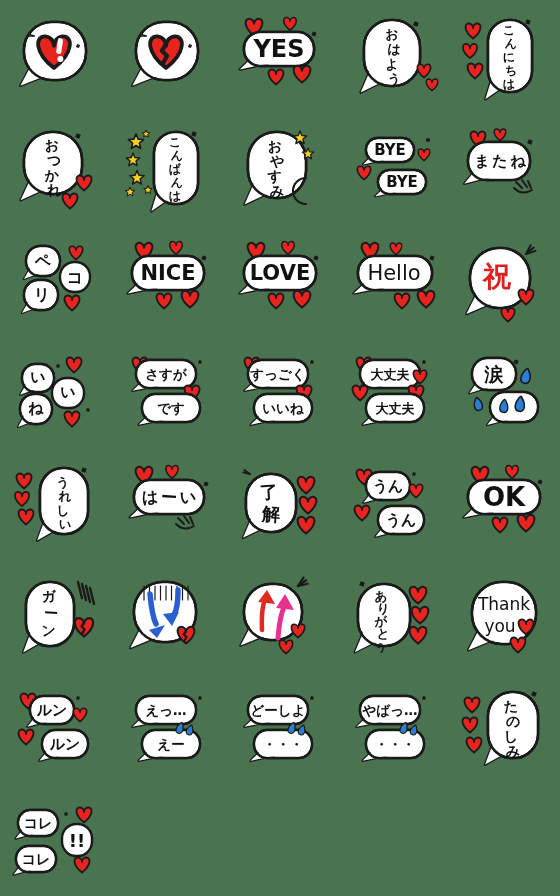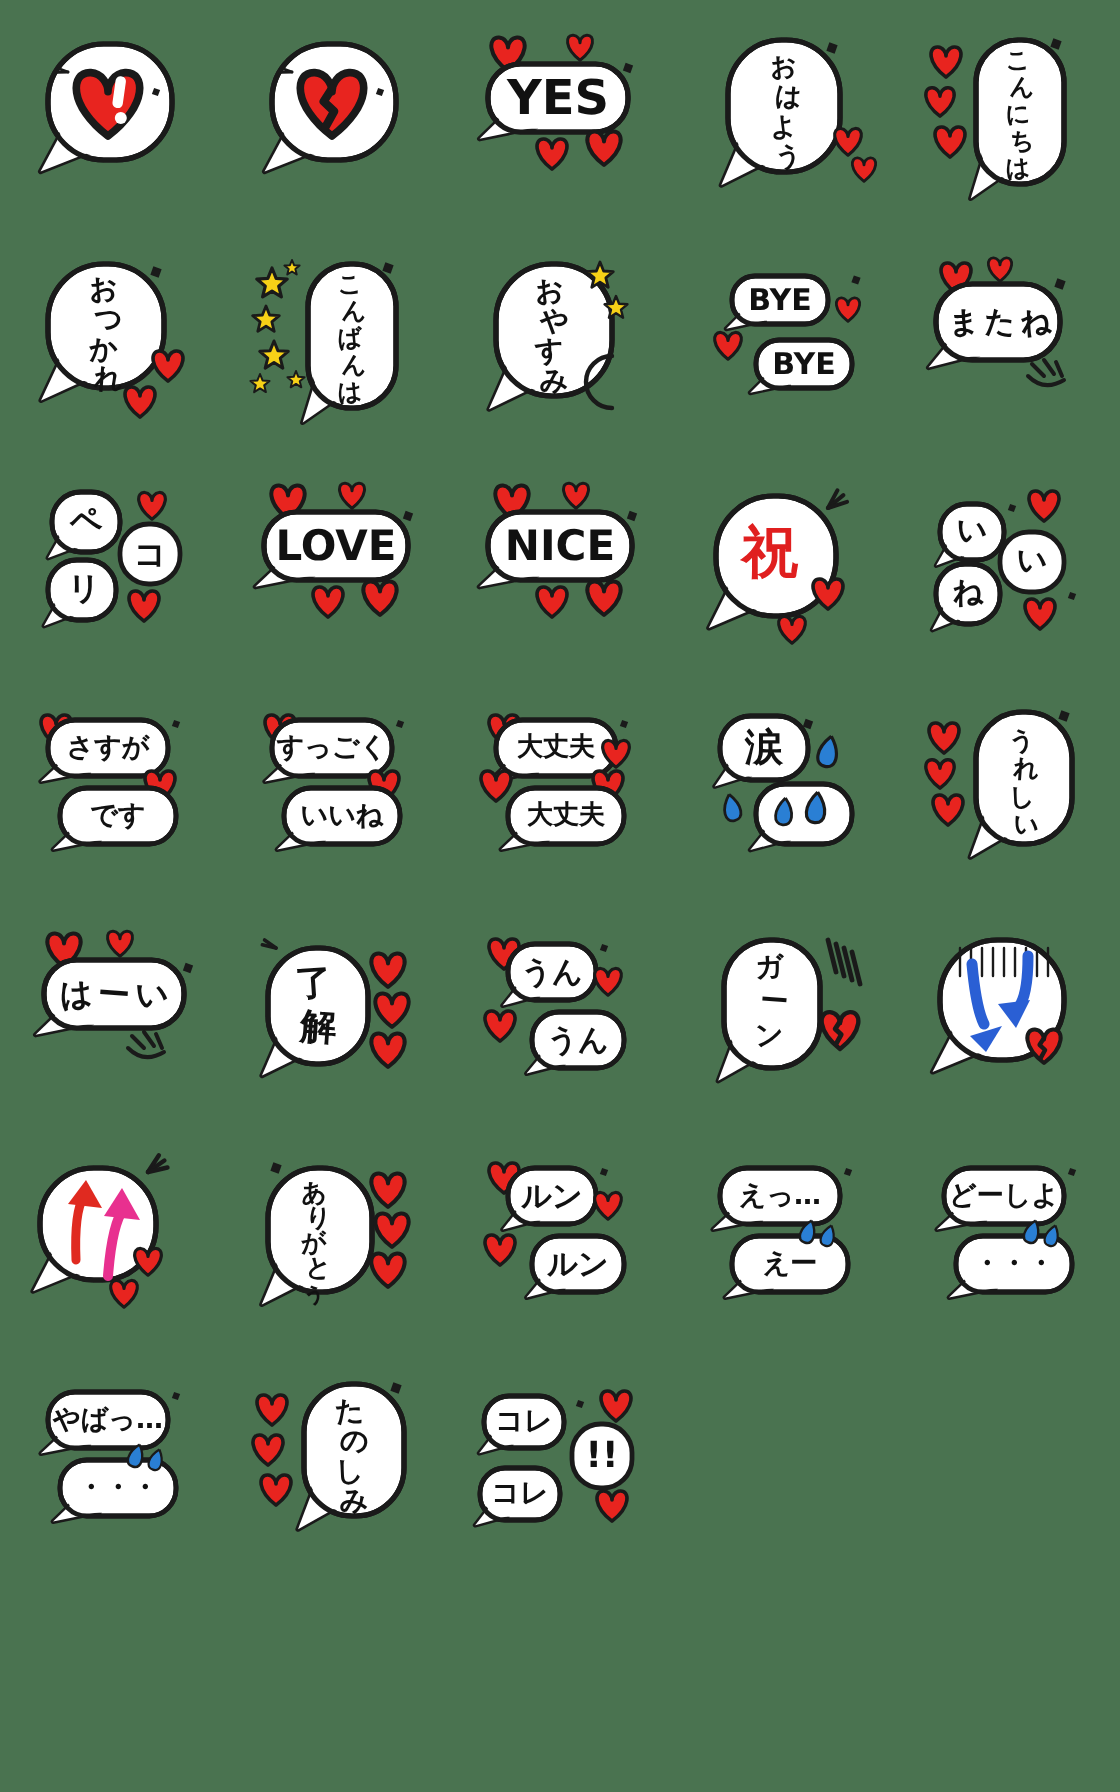--- a/index.html
+++ b/index.html
@@ -294,44 +294,65 @@
             <path d="M 24 27.5 C 13.5 19.5 14 10.5 19.5 10.8 C 22.4 11 24 13.8 24 15.8 C 24 13.8 25.6 11 28.5 10.8 C 34 10.5 34.5 19.5 24 27.5 Z" fill="#e8241f" stroke="#1a1a1a" stroke-width="2" stroke-linejoin="round"></path>
             <path d="M 56 22.125 C 48.125 16.125 48.5 9.375 52.625 9.600000000000001 C 54.8 9.75 56 11.85 56 13.35 C 56 11.85 57.2 9.75 59.375 9.600000000000001 C 63.5 9.375 63.875 16.125 56 22.125 Z" fill="#e8241f" stroke="#1a1a1a" stroke-width="1.5" stroke-linejoin="round"></path>
             <g>
               <rect x="12" y="24" width="72" height="34" rx="16.32" ry="16.32" fill="#ffffff" stroke="#1a1a1a" stroke-width="2.6" stroke-linejoin="round"></rect>
               <path d="M 22.080000000000002 47.8 L 7.68 61.400000000000006 L 36.480000000000004 55.620000000000005 Z" fill="#ffffff" stroke="#1a1a1a" stroke-width="2.6" stroke-linejoin="round"></path>
               <path d="M 22.080000000000002 47.8 L 7.68 61.400000000000006 L 36.480000000000004 55.620000000000005 Z" fill="#ffffff" stroke="none"></path>
               <rect x="12" y="24" width="72" height="34" rx="16.32" ry="16.32" fill="none" stroke="#1a1a1a" stroke-width="2.6"></rect>
               <rect x="13.6" y="25.6" width="68.8" height="30.8" rx="14.72" ry="14.72" fill="#ffffff" stroke="none"></rect>
             </g>
             <rect x="82" y="24" width="4" height="4" fill="#1a1a1a" transform="rotate(20 84 26)"></rect>
-            <text x="48" y="41" text-anchor="middle" dominant-baseline="central" font-family="&quot;DejaVu Sans&quot;, sans-serif" font-size="21" font-weight="bold" fill="#111111">LOVE</text>
+            <text x="48" y="41" text-anchor="middle" dominant-baseline="central" font-family="&quot;DejaVu Sans&quot;, sans-serif" font-size="21" font-weight="bold" fill="#111111">NICE</text>
             <path d="M 44 76.55 C 34.55 69.35 35 61.25 39.95 61.52 C 42.56 61.7 44 64.22 44 66.02 C 44 64.22 45.44 61.7 48.05 61.52 C 53 61.25 53.45 69.35 44 76.55 Z" fill="#e8241f" stroke="#1a1a1a" stroke-width="1.8" stroke-linejoin="round"></path>
             <path d="M 70 75.5 C 59.5 67.5 60 58.5 65.5 58.8 C 68.4 59 70 61.8 70 63.8 C 70 61.8 71.6 59 74.5 58.8 C 80 58.5 80.5 67.5 70 75.5 Z" fill="#e8241f" stroke="#1a1a1a" stroke-width="2" stroke-linejoin="round"></path>
           </g>
         </svg>
       </div>
     </div>
     <div class="cell">
       <div class="art">
         <svg viewBox="0 0 96 96">
           <g>
             <path d="M 24 27.5 C 13.5 19.5 14 10.5 19.5 10.8 C 22.4 11 24 13.8 24 15.8 C 24 13.8 25.6 11 28.5 10.8 C 34 10.5 34.5 19.5 24 27.5 Z" fill="#e8241f" stroke="#1a1a1a" stroke-width="2" stroke-linejoin="round"></path>
             <path d="M 56 22.125 C 48.125 16.125 48.5 9.375 52.625 9.600000000000001 C 54.8 9.75 56 11.85 56 13.35 C 56 11.85 57.2 9.75 59.375 9.600000000000001 C 63.5 9.375 63.875 16.125 56 22.125 Z" fill="#e8241f" stroke="#1a1a1a" stroke-width="1.5" stroke-linejoin="round"></path>
             <g>
               <rect x="12" y="24" width="72" height="34" rx="16.32" ry="16.32" fill="#ffffff" stroke="#1a1a1a" stroke-width="2.6" stroke-linejoin="round"></rect>
               <path d="M 22.080000000000002 47.8 L 7.68 61.400000000000006 L 36.480000000000004 55.620000000000005 Z" fill="#ffffff" stroke="#1a1a1a" stroke-width="2.6" stroke-linejoin="round"></path>
               <path d="M 22.080000000000002 47.8 L 7.68 61.400000000000006 L 36.480000000000004 55.620000000000005 Z" fill="#ffffff" stroke="none"></path>
               <rect x="12" y="24" width="72" height="34" rx="16.32" ry="16.32" fill="none" stroke="#1a1a1a" stroke-width="2.6"></rect>
               <rect x="13.6" y="25.6" width="68.8" height="30.8" rx="14.72" ry="14.72" fill="#ffffff" stroke="none"></rect>
             </g>
             <rect x="82" y="24" width="4" height="4" fill="#1a1a1a" transform="rotate(20 84 26)"></rect>
-            <text x="48" y="41" text-anchor="middle" dominant-baseline="central" font-family="&quot;DejaVu Sans&quot;, sans-serif" font-size="21" font-weight="bold" fill="#111111">NICE</text>
+            <text x="48" y="41" text-anchor="middle" dominant-baseline="central" font-family="&quot;DejaVu Sans&quot;, sans-serif" font-size="21" font-weight="bold" fill="#111111">LOVE</text>
             <path d="M 44 76.55 C 34.55 69.35 35 61.25 39.95 61.52 C 42.56 61.7 44 64.22 44 66.02 C 44 64.22 45.44 61.7 48.05 61.52 C 53 61.25 53.45 69.35 44 76.55 Z" fill="#e8241f" stroke="#1a1a1a" stroke-width="1.8" stroke-linejoin="round"></path>
             <path d="M 70 75.5 C 59.5 67.5 60 58.5 65.5 58.8 C 68.4 59 70 61.8 70 63.8 C 70 61.8 71.6 59 74.5 58.8 C 80 58.5 80.5 67.5 70 75.5 Z" fill="#e8241f" stroke="#1a1a1a" stroke-width="2" stroke-linejoin="round"></path>
+          </g>
+        </svg>
+      </div>
+    </div>
+    <div class="cell">
+      <div class="art">
+        <svg viewBox="0 0 96 96">
+          <g>
+            <path d="M 26 27.5 C 15.5 19.5 16 10.5 21.5 10.8 C 24.4 11 26 13.8 26 15.8 C 26 13.8 27.6 11 30.5 10.8 C 36 10.5 36.5 19.5 26 27.5 Z" fill="#e8241f" stroke="#1a1a1a" stroke-width="2" stroke-linejoin="round"></path>
+            <path d="M 52 22.65 C 44.65 17.05 45 10.75 48.85 10.96 C 50.88 11.100000000000001 52 13.06 52 14.46 C 52 13.06 53.12 11.100000000000001 55.15 10.96 C 59 10.75 59.35 17.05 52 22.65 Z" fill="#e8241f" stroke="#1a1a1a" stroke-width="1.4000000000000001" stroke-linejoin="round"></path>
+            <g>
+              <rect x="14" y="24" width="74" height="34" rx="16.32" ry="16.32" fill="#ffffff" stroke="#1a1a1a" stroke-width="2.6" stroke-linejoin="round"></rect>
+              <path d="M 24.36 47.8 L 9.56 61.400000000000006 L 39.16 55.620000000000005 Z" fill="#ffffff" stroke="#1a1a1a" stroke-width="2.6" stroke-linejoin="round"></path>
+              <path d="M 24.36 47.8 L 9.56 61.400000000000006 L 39.16 55.620000000000005 Z" fill="#ffffff" stroke="none"></path>
+              <rect x="14" y="24" width="74" height="34" rx="16.32" ry="16.32" fill="none" stroke="#1a1a1a" stroke-width="2.6"></rect>
+              <rect x="15.6" y="25.6" width="70.8" height="30.8" rx="14.72" ry="14.72" fill="#ffffff" stroke="none"></rect>
+            </g>
+            <rect x="86" y="24" width="4" height="4" fill="#1a1a1a" transform="rotate(20 88 26)"></rect>
+            <text x="50" y="41" text-anchor="middle" dominant-baseline="central" font-family="&quot;DejaVu Sans&quot;, sans-serif" font-size="21" font-weight="normal" fill="#111111">Hello</text>
+            <path d="M 58 76.55 C 48.55 69.35 49 61.25 53.95 61.52 C 56.56 61.7 58 64.22 58 66.02 C 58 64.22 59.44 61.7 62.05 61.52 C 67 61.25 67.45 69.35 58 76.55 Z" fill="#e8241f" stroke="#1a1a1a" stroke-width="1.8" stroke-linejoin="round"></path>
+            <path d="M 82 75.5 C 71.5 67.5 72 58.5 77.5 58.8 C 80.4 59 82 61.8 82 63.8 C 82 61.8 83.6 59 86.5 58.8 C 92 58.5 92.5 67.5 82 75.5 Z" fill="#e8241f" stroke="#1a1a1a" stroke-width="2" stroke-linejoin="round"></path>
           </g>
         </svg>
       </div>
     </div>
     <div class="cell">
       <div class="art">
         <svg viewBox="0 0 96 96">
           <g>
             <g>
               <rect x="14" y="16" width="60" height="60" rx="28.799999999999997" ry="28.799999999999997" fill="#ffffff" stroke="#1a1a1a" stroke-width="2.6" stroke-linejoin="round"></rect>
@@ -585,20 +606,41 @@
             <g>
               <rect x="34" y="50" width="46" height="28" rx="13.44" ry="13.44" fill="#ffffff" stroke="#1a1a1a" stroke-width="2.4" stroke-linejoin="round"></rect>
               <path d="M 40.44 69.6 L 31.240000000000002 80.80000000000001 L 49.64 76.04 Z" fill="#ffffff" stroke="#1a1a1a" stroke-width="2.4" stroke-linejoin="round"></path>
               <path d="M 40.44 69.6 L 31.240000000000002 80.80000000000001 L 49.64 76.04 Z" fill="#ffffff" stroke="none"></path>
               <rect x="34" y="50" width="46" height="28" rx="13.44" ry="13.44" fill="none" stroke="#1a1a1a" stroke-width="2.4"></rect>
               <rect x="35.6" y="51.6" width="42.8" height="24.8" rx="11.84" ry="11.84" fill="#ffffff" stroke="none"></rect>
             </g>
             <text x="57" y="64" text-anchor="middle" dominant-baseline="central" font-family="&quot;DejaVu Sans&quot;, sans-serif" font-size="15" font-weight="bold" fill="#111111">うん</text>
             <path d="M 18 64.55 C 8.549999999999999 57.35 9 49.25 13.95 49.52 C 16.56 49.7 18 52.22 18 54.02 C 18 52.22 19.44 49.7 22.05 49.52 C 27 49.25 27.450000000000003 57.35 18 64.55 Z" fill="#e8241f" stroke="#1a1a1a" stroke-width="1.8" stroke-linejoin="round"></path>
             <rect x="68.4" y="16.4" width="3.2" height="3.2" fill="#1a1a1a" transform="rotate(20 70 18)"></rect>
+          </g>
+        </svg>
+      </div>
+    </div>
+    <div class="cell">
+      <div class="art">
+        <svg viewBox="0 0 96 96">
+          <g>
+            <path d="M 24 27.5 C 13.5 19.5 14 10.5 19.5 10.8 C 22.4 11 24 13.8 24 15.8 C 24 13.8 25.6 11 28.5 10.8 C 34 10.5 34.5 19.5 24 27.5 Z" fill="#e8241f" stroke="#1a1a1a" stroke-width="2" stroke-linejoin="round"></path>
+            <path d="M 56 22.125 C 48.125 16.125 48.5 9.375 52.625 9.600000000000001 C 54.8 9.75 56 11.85 56 13.35 C 56 11.85 57.2 9.75 59.375 9.600000000000001 C 63.5 9.375 63.875 16.125 56 22.125 Z" fill="#e8241f" stroke="#1a1a1a" stroke-width="1.5" stroke-linejoin="round"></path>
+            <g>
+              <rect x="12" y="24" width="72" height="34" rx="16.32" ry="16.32" fill="#ffffff" stroke="#1a1a1a" stroke-width="2.6" stroke-linejoin="round"></rect>
+              <path d="M 22.080000000000002 47.8 L 7.68 61.400000000000006 L 36.480000000000004 55.620000000000005 Z" fill="#ffffff" stroke="#1a1a1a" stroke-width="2.6" stroke-linejoin="round"></path>
+              <path d="M 22.080000000000002 47.8 L 7.68 61.400000000000006 L 36.480000000000004 55.620000000000005 Z" fill="#ffffff" stroke="none"></path>
+              <rect x="12" y="24" width="72" height="34" rx="16.32" ry="16.32" fill="none" stroke="#1a1a1a" stroke-width="2.6"></rect>
+              <rect x="13.6" y="25.6" width="68.8" height="30.8" rx="14.72" ry="14.72" fill="#ffffff" stroke="none"></rect>
+            </g>
+            <rect x="82" y="24" width="4" height="4" fill="#1a1a1a" transform="rotate(20 84 26)"></rect>
+            <text x="48" y="41" text-anchor="middle" dominant-baseline="central" font-family="&quot;DejaVu Sans&quot;, sans-serif" font-size="26" font-weight="bold" fill="#111111">OK</text>
+            <path d="M 44 76.55 C 34.55 69.35 35 61.25 39.95 61.52 C 42.56 61.7 44 64.22 44 66.02 C 44 64.22 45.44 61.7 48.05 61.52 C 53 61.25 53.45 69.35 44 76.55 Z" fill="#e8241f" stroke="#1a1a1a" stroke-width="1.8" stroke-linejoin="round"></path>
+            <path d="M 70 75.5 C 59.5 67.5 60 58.5 65.5 58.8 C 68.4 59 70 61.8 70 63.8 C 70 61.8 71.6 59 74.5 58.8 C 80 58.5 80.5 67.5 70 75.5 Z" fill="#e8241f" stroke="#1a1a1a" stroke-width="2" stroke-linejoin="round"></path>
           </g>
         </svg>
       </div>
     </div>
     <div class="cell">
       <div class="art">
         <svg viewBox="0 0 96 96">
           <g>
             <g>
               <rect x="18" y="14" width="48" height="64" rx="23.04" ry="23.04" fill="#ffffff" stroke="#1a1a1a" stroke-width="2.6" stroke-linejoin="round"></rect>
@@ -695,20 +737,39 @@
             <path d="M 76 55.5 C 65.5 47.5 66 38.5 71.5 38.8 C 74.4 39 76 41.8 76 43.8 C 76 41.8 77.6 39 80.5 38.8 C 86 38.5 86.5 47.5 76 55.5 Z" fill="#e8241f" stroke="#1a1a1a" stroke-width="2" stroke-linejoin="round"></path>
             <path d="M 74 75.5 C 63.5 67.5 64 58.5 69.5 58.8 C 72.4 59 74 61.8 74 63.8 C 74 61.8 75.6 59 78.5 58.8 C 84 58.5 84.5 67.5 74 75.5 Z" fill="#e8241f" stroke="#1a1a1a" stroke-width="2" stroke-linejoin="round"></path>
           </g>
         </svg>
       </div>
     </div>
     <div class="cell">
       <div class="art">
         <svg viewBox="0 0 96 96">
           <g>
+            <g>
+              <rect x="16" y="14" width="64" height="62" rx="29.759999999999998" ry="29.759999999999998" fill="#ffffff" stroke="#1a1a1a" stroke-width="2.6" stroke-linejoin="round"></rect>
+              <path d="M 24.96 57.4 L 12.16 82.2 L 37.760000000000005 71.66 Z" fill="#ffffff" stroke="#1a1a1a" stroke-width="2.6" stroke-linejoin="round"></path>
+              <path d="M 24.96 57.4 L 12.16 82.2 L 37.760000000000005 71.66 Z" fill="#ffffff" stroke="none"></path>
+              <rect x="16" y="14" width="64" height="62" rx="29.759999999999998" ry="29.759999999999998" fill="none" stroke="#1a1a1a" stroke-width="2.6"></rect>
+              <rect x="17.6" y="15.6" width="60.8" height="58.8" rx="28.159999999999997" ry="28.159999999999997" fill="#ffffff" stroke="none"></rect>
+            </g>
+            <text x="48" y="36" text-anchor="middle" dominant-baseline="central" font-family="&quot;DejaVu Sans&quot;, sans-serif" font-size="17" font-weight="normal" fill="#111111">Thank</text>
+            <text x="44" y="58" text-anchor="middle" dominant-baseline="central" font-family="&quot;DejaVu Sans&quot;, sans-serif" font-size="17" font-weight="normal" fill="#111111">you</text>
+            <path d="M 70 66.55 C 60.55 59.35 61 51.25 65.95 51.52 C 68.56 51.7 70 54.22 70 56.02 C 70 54.22 71.44 51.7 74.05 51.52 C 79 51.25 79.45 59.35 70 66.55 Z" fill="#e8241f" stroke="#1a1a1a" stroke-width="1.8" stroke-linejoin="round"></path>
+            <path d="M 62 84.55 C 52.55 77.35 53 69.25 57.95 69.52 C 60.56 69.7 62 72.22 62 74.02 C 62 72.22 63.44 69.7 66.05 69.52 C 71 69.25 71.45 77.35 62 84.55 Z" fill="#e8241f" stroke="#1a1a1a" stroke-width="1.8" stroke-linejoin="round"></path>
+          </g>
+        </svg>
+      </div>
+    </div>
+    <div class="cell">
+      <div class="art">
+        <svg viewBox="0 0 96 96">
+          <g>
             <path d="M 20 28.549999999999997 C 10.549999999999999 21.35 11 13.25 15.95 13.52 C 18.56 13.7 20 16.22 20 18.02 C 20 16.22 21.44 13.7 24.05 13.52 C 29 13.25 29.450000000000003 21.35 20 28.549999999999997 Z" fill="#e8241f" stroke="#1a1a1a" stroke-width="1.8" stroke-linejoin="round"></path>
             <g>
               <rect x="22" y="16" width="44" height="28" rx="13.44" ry="13.44" fill="#ffffff" stroke="#1a1a1a" stroke-width="2.4" stroke-linejoin="round"></rect>
               <path d="M 28.16 35.599999999999994 L 19.36 46.800000000000004 L 36.96 42.040000000000006 Z" fill="#ffffff" stroke="#1a1a1a" stroke-width="2.4" stroke-linejoin="round"></path>
               <path d="M 28.16 35.599999999999994 L 19.36 46.800000000000004 L 36.96 42.040000000000006 Z" fill="#ffffff" stroke="none"></path>
               <rect x="22" y="16" width="44" height="28" rx="13.44" ry="13.44" fill="none" stroke="#1a1a1a" stroke-width="2.4"></rect>
               <rect x="23.6" y="17.6" width="40.8" height="24.8" rx="11.84" ry="11.84" fill="#ffffff" stroke="none"></rect>
             </g>
             <text x="44" y="30" text-anchor="middle" dominant-baseline="central" font-family="&quot;DejaVu Sans&quot;, sans-serif" font-size="15" font-weight="bold" fill="#111111">ルン</text>
             <path d="M 72 41.6 C 63.6 35.2 64 28 68.4 28.240000000000002 C 70.72 28.4 72 30.64 72 32.24 C 72 30.64 73.28 28.4 75.6 28.240000000000002 C 80 28 80.4 35.2 72 41.6 Z" fill="#e8241f" stroke="#1a1a1a" stroke-width="1.6" stroke-linejoin="round"></path>

